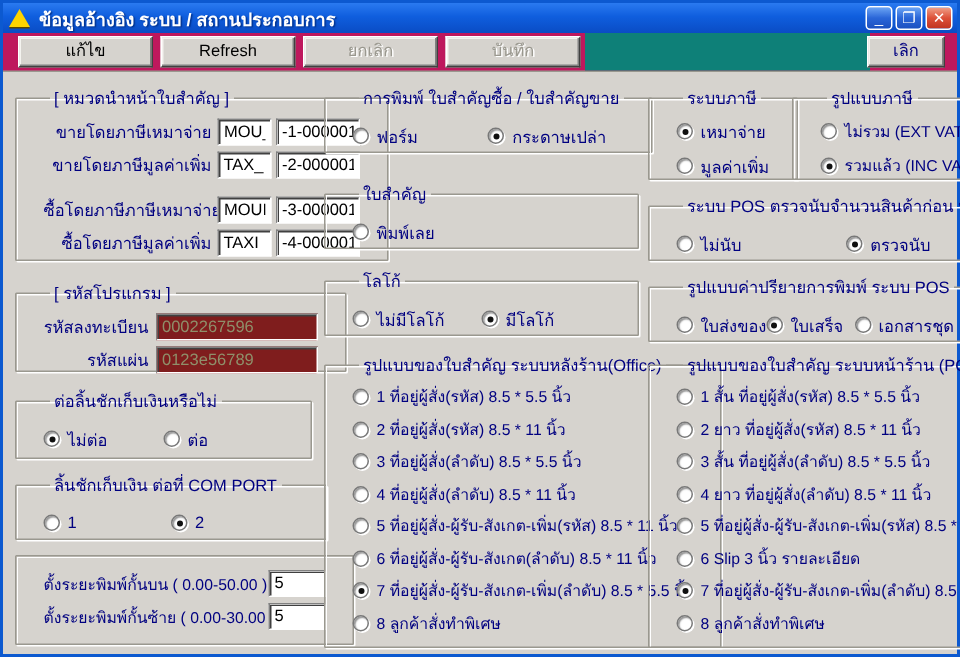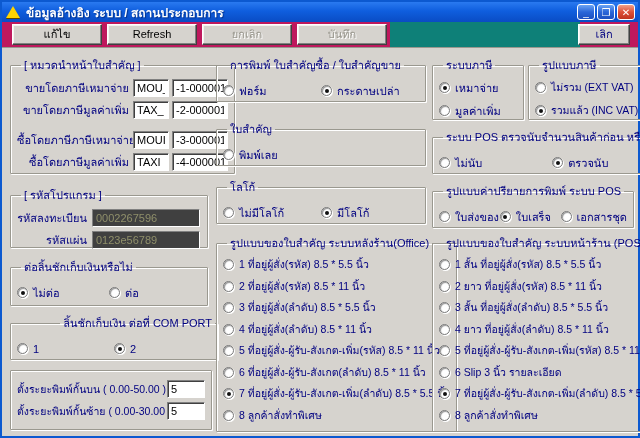--- a/index.html
+++ b/index.html
@@ -33,30 +33,30 @@
     box-shadow: inset -1px -1px 0 #808080, inset 1px 1px 0 #f4f3ef;
     font-size:11px; text-align:center; line-height:19px; color:#000; cursor:pointer; }
   .tb-btn.disabled { color:#9a988f; text-shadow:1px 1px 0 #ffffff; cursor:default; }
   .teal-fill { position:absolute; left:388px; top:0; width:190px; height:25px; background:#0e8078; }
   .tb-exit { left:auto; right:8px; width:52px; color:#000080; }
 
   
   .main { position:absolute; left:2px; top:48px; right:2px; bottom:2px; background:#d6d3ce; }
 
   fieldset { position:absolute; border:1px solid #9a988f; border-radius:1px;
-    box-shadow: inset 1px 1px 0 #ffffff, 1px 1px 0 #ffffff; padding:2px 6px; }
+    box-shadow: inset 1px 1px 0 #ffffff, 1px 1px 0 #ffffff; padding:2px 18px; }
   legend { color:#000080; padding:0 3px; margin-left:4px; font-size:11px; white-space:nowrap; }
 
   .field-row { display:flex; align-items:center; height:20px; margin-top:2px; }
   .field-row.gap-top { margin-top:10px; }
   .f-label { color:#000080; text-align:right; white-space:nowrap; }
   .sunken { background:#ffffff; border:1px solid #808080; border-bottom-color:#ffffff; border-right-color:#ffffff;
     box-shadow: inset 1px 1px 0 #404040; height:18px; font-size:11px; padding:0 3px;
     font-family:"Liberation Sans","DejaVu Sans",sans-serif; color:#000; }
-  .sunken.ro { background:#404040; color:#8f8f6a; }
+  .sunken.ro { background:#7f1d1d; color:#8f8f6a; }
 
   .radio-item { display:flex; align-items:center; gap:5px; color:#000080; cursor:pointer; height:21px; white-space:nowrap; }
   .radio { width:11px; height:11px; flex:none; border-radius:50%; background:#fff;
     border:1px solid #787878; box-shadow: inset 1px 1px 1px rgba(64,64,64,.55), 1px 1px 0 #fff; position:relative; }
   .radio-item.checked .radio::after { content:''; position:absolute; left:2.5px; top:2.5px;
     width:4px; height:4px; border-radius:50%; background:#101010; }
   .radio-row { display:flex; align-items:center; margin-top:4px; }
   .radio-row .radio-item { flex:1; }
   .radio-col .radio-item { height:23px; }
   .radio-list { display:flex; flex-direction:column; }
@@ -133,21 +133,21 @@
             <span class="radio"></span>
             <span class="radio-label">ไม่ต่อ</span>
           </div>
           <div class="radio-item">
             <span class="radio"></span>
             <span class="radio-label">ต่อ</span>
           </div>
         </div>
     </fieldset>
 
-    <fieldset style="left:8px; top:266px; width:208px; height:46px;text-align:right;">
+    <fieldset style="left:8px; top:266px; width:208px; height:46px;">
       <legend>ลิ้นชักเก็บเงิน ต่อที่ COM PORT</legend>
       <div class="radio-row">
           <div class="radio-item">
             <span class="radio"></span>
             <span class="radio-label">1</span>
           </div>
           <div class="radio-item checked">
             <span class="radio"></span>
             <span class="radio-label">2</span>
           </div>

